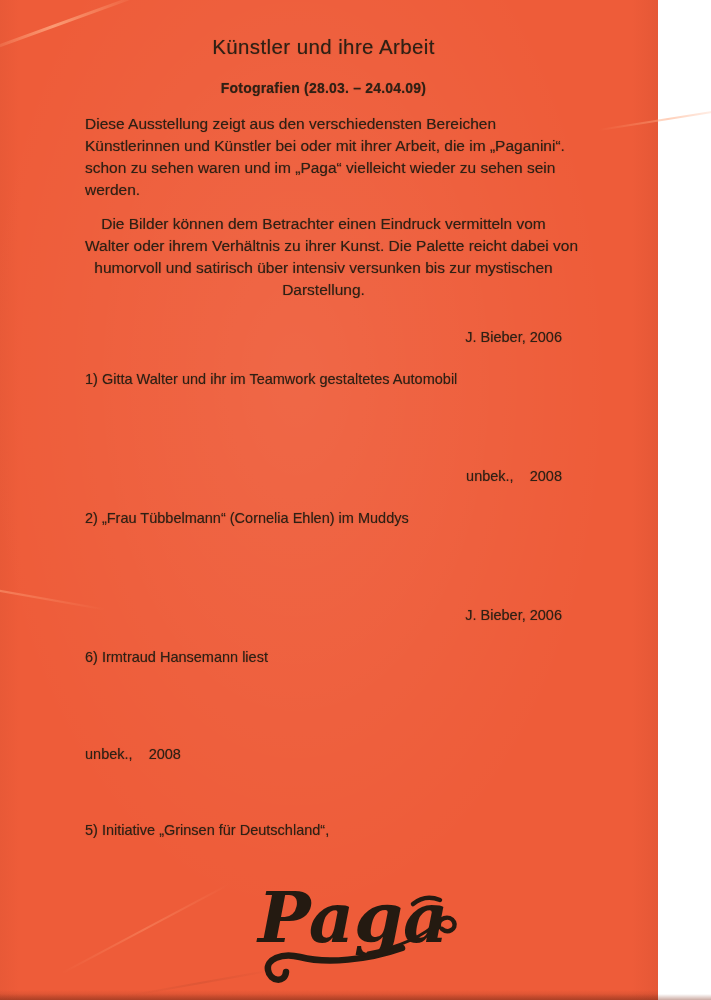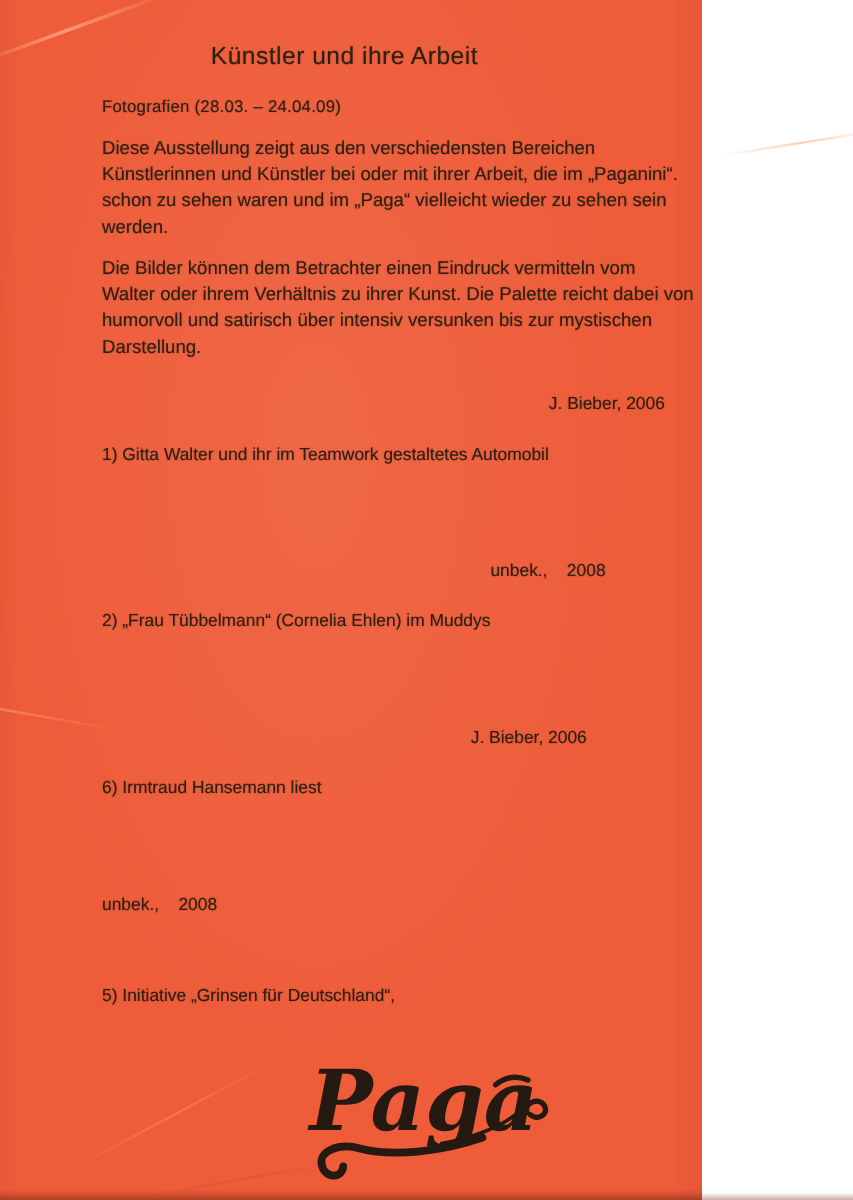--- a/index.html
+++ b/index.html
@@ -3,21 +3,21 @@
 <meta charset="utf-8">
 <style>
   html, body {
     margin: 0; padding: 0;
     width: 711px; height: 1000px;
     overflow: hidden;
     font-family: "Liberation Sans", sans-serif;
   }
   .paper {
     position: absolute;
-    width: 585px; height: 1000px;
+    width: 658px; height: 1000px;
     background-color: #ee5c39;
     background-image:
       radial-gradient(ellipse at 45% 38%, rgba(255,255,255,0.07), transparent 62%),
       linear-gradient(270deg, rgba(150,50,28,0.10) 0, transparent 4%),
       linear-gradient(90deg, rgba(150,50,28,0.07) 0, transparent 3%),
       linear-gradient(0deg, rgba(120,40,20,0.30) 0, rgba(120,40,20,0) 1%);
     color: #2f2014;
   }
   .crease { position: absolute; pointer-events: none; }
   .crease-tl {
@@ -54,26 +54,26 @@
     position: relative;
     padding: 35px 96px 0 85px; 
     text-shadow: 0 0 1px rgba(46,28,16,0.50);
   }
   .title {
     margin: 0; text-align: center;
     font-size: 20.5px; font-weight: 400; letter-spacing: 0.4px;
     line-height: 24px;
   }
   .subtitle {
-    margin: 20px 0 0 0; 
-    font-size: 14px; font-weight: 400; letter-spacing: 0.2px;
+    margin: 20px 0 0 0; text-align: center;
+    font-size: 14px; font-weight: 700; letter-spacing: 0.2px;
     line-height: 18px;
   }
   .para { margin-top: 16px; font-size: 15.5px; }
-  .para + .para { margin-top: 12px; }
+  .para + .para { margin-top: 12px; text-align: center; }
   .pline { line-height: 22px; white-space: pre; }
 
   .works { margin-top: 26px; font-size: 14.5px; }
   .work-row {
     display: flex; justify-content: space-between; align-items: flex-start;
     margin-bottom: 13px;
   }
   .work-titles { line-height: 21px; white-space: pre; }
   .work-credit { line-height: 21px; white-space: pre; text-align: right; }
 

